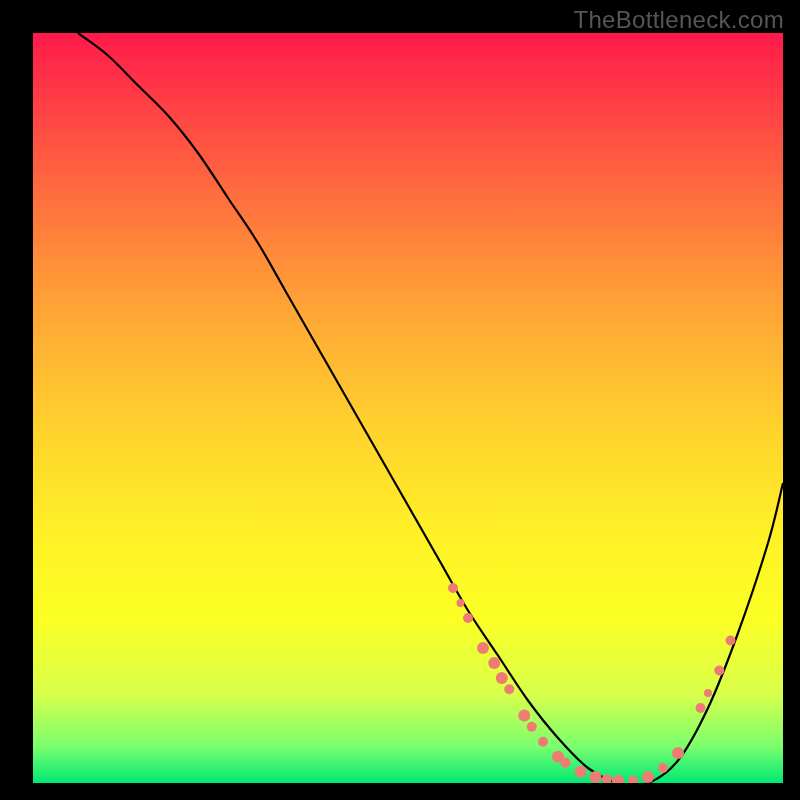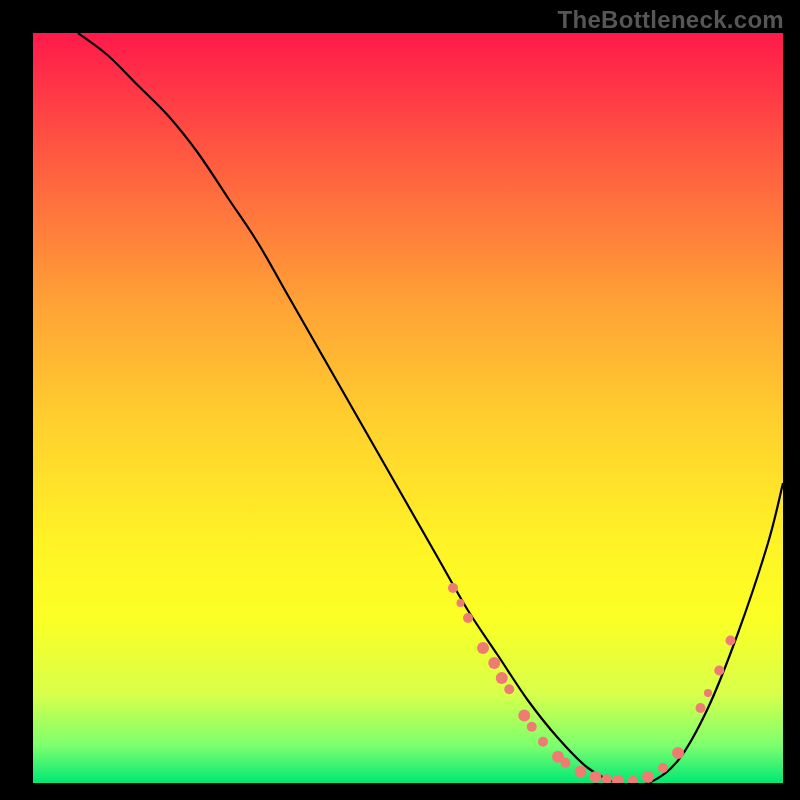--- a/index.html
+++ b/index.html
@@ -38,21 +38,21 @@
       #7dff6e 95%,
       #00e874 100%
     );
   }
   .watermark {
     position: absolute;
     top: 6px;
     right: 16px;
     font-family: Arial, Helvetica, sans-serif;
     font-size: 24px;
-    font-weight: bold;
+    font-weight: normal;
     color: #565656;
     letter-spacing: 0.3px;
   }
   svg.curve {
     position: absolute;
     left: 0;
     top: 0;
     width: 750px;
     height: 750px;
   }

